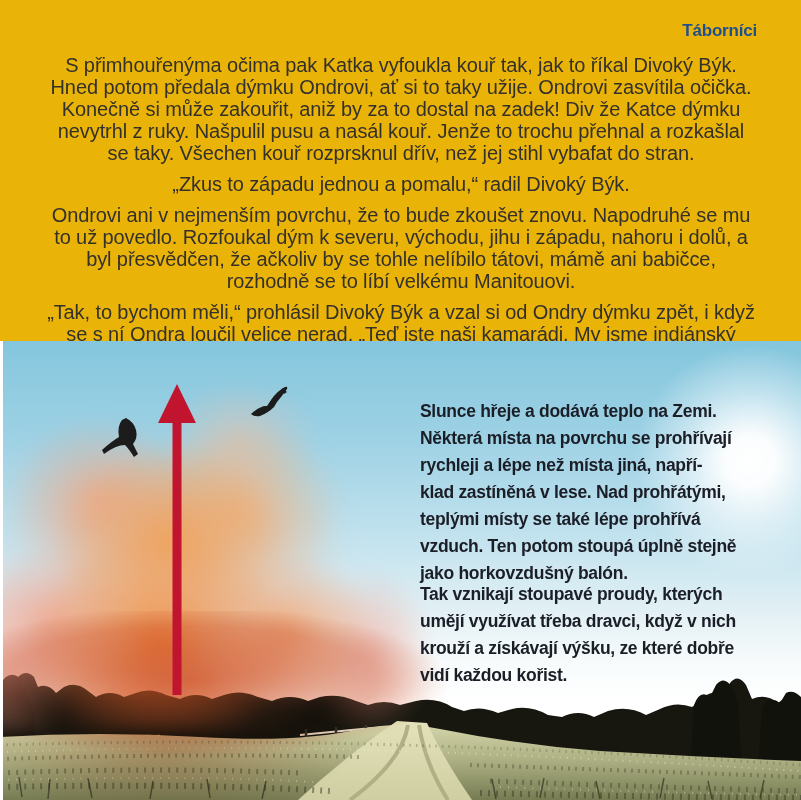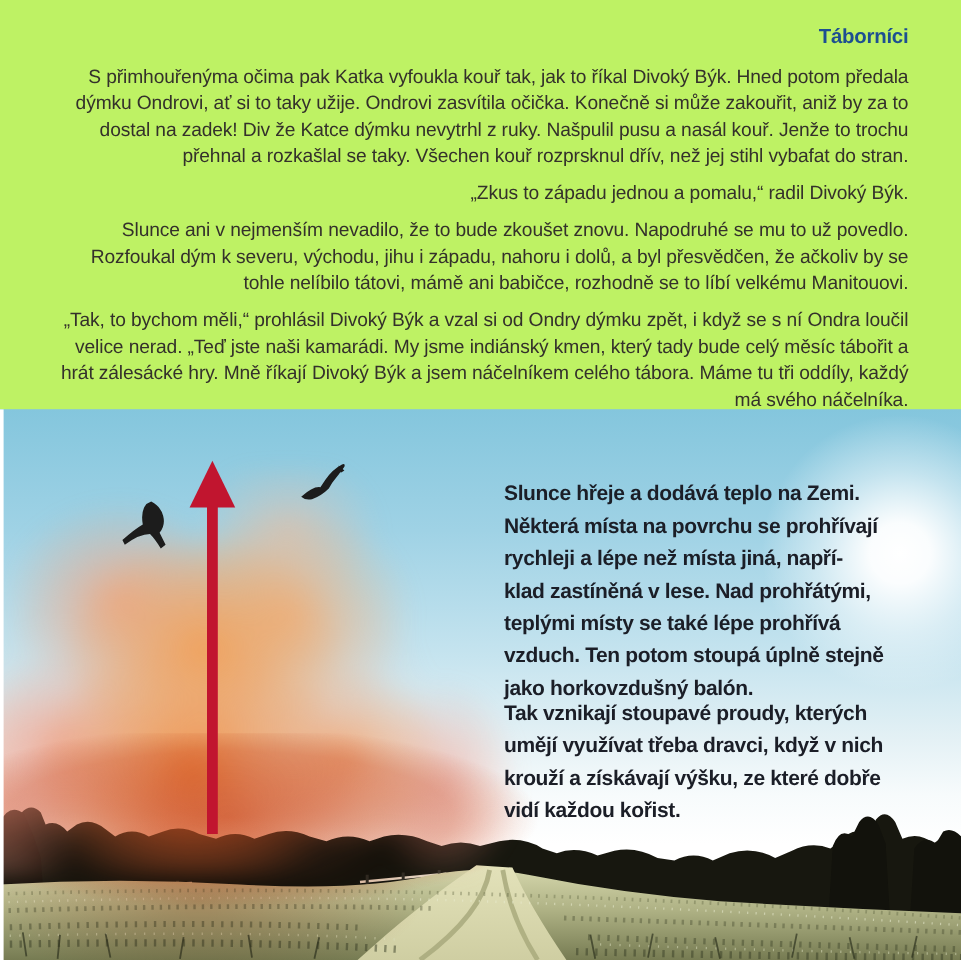--- a/index.html
+++ b/index.html
@@ -1,25 +1,25 @@
 <!DOCTYPE html>
 <html><head>
 <meta charset="utf-8">
 <style>
   html,body{margin:0;padding:0;background:#ffffff;}
-  .page{position:relative;width:801px;height:800px;background:#bef264;overflow:hidden;
+  .page{position:relative;width:801px;height:800px;background:#eab308;overflow:hidden;
         font-family:"Liberation Sans", sans-serif;}
 
   
   .text-section{position:absolute;top:0;left:0;width:801px;height:341px;
                 box-sizing:border-box;padding:21px 44px 0 45px;}
   .page-title{text-align:right;color:#1d4f91;font-weight:bold;font-size:17px;
               letter-spacing:-0.2px;margin:0 0 13px 0;}
-  .para{color:#34312b;font-size:16px;line-height:22px;margin:0 0 9px 0;
-        letter-spacing:-0.1px;text-align:right;}
+  .para{color:#34312b;font-size:20px;line-height:22px;margin:0 0 9px 0;
+        letter-spacing:-0.1px;text-align:center;}
 
   
   .illustration{position:absolute;top:341px;left:0;width:801px;height:459px;overflow:hidden;
     background:linear-gradient(to bottom,#84c6dd 0%,#9fd2e5 22%,#c6e4ef 45%,
                #e4f1f5 60%,#f7fbfc 70%,#ffffff 79%,#ffffff 100%);}
 
   .sun{position:absolute;left:630px;top:0;width:240px;height:240px;
     background:radial-gradient(circle at 50% 50%,rgba(255,255,255,1) 0%,
                rgba(255,255,255,0.95) 15%,rgba(255,255,255,0.45) 40%,rgba(255,255,255,0) 68%);}
 
@@ -56,21 +56,21 @@
 </style>
 </head>
 <body>
 
 <div class="page">
 
   <div class="text-section">
     <div class="page-title">Táborníci</div>
     <p class="para">S přimhouřenýma očima pak Katka vyfoukla kouř tak, jak to říkal Divoký Býk. Hned potom předala dýmku Ondrovi, ať si to taky užije. Ondrovi zasvítila očička. Konečně si může zakouřit, aniž by za to dostal na zadek! Div že Katce dýmku nevytrhl z ruky. Našpulil pusu a nasál kouř. Jenže to trochu přehnal a rozkašlal se taky. Všechen kouř rozprsknul dřív, než jej stihl vybafat do stran.</p>
     <p class="para">„Zkus to západu jednou a pomalu,“ radil Divoký Býk.</p>
-    <p class="para">Slunce ani v nejmenším nevadilo, že to bude zkoušet znovu. Napodruhé se mu to už povedlo. Rozfoukal dým k severu, východu, jihu i západu, nahoru i dolů, a byl přesvědčen, že ačkoliv by se tohle nelíbilo tátovi, mámě ani babičce, rozhodně se to líbí velkému Manitouovi.</p>
+    <p class="para">Ondrovi ani v nejmenším povrchu, že to bude zkoušet znovu. Napodruhé se mu to už povedlo. Rozfoukal dým k severu, východu, jihu i západu, nahoru i dolů, a byl přesvědčen, že ačkoliv by se tohle nelíbilo tátovi, mámě ani babičce, rozhodně se to líbí velkému Manitouovi.</p>
     <p class="para">„Tak, to bychom měli,“ prohlásil Divoký Býk a vzal si od Ondry dýmku zpět, i když se s ní Ondra loučil velice nerad. „Teď jste naši kamarádi. My jsme indiánský kmen, který tady bude celý měsíc tábořit a hrát zálesácké hry. Mně říkají Divoký Býk a jsem náčelníkem celého tábora. Máme tu tři oddíly, každý má svého náčelníka.</p>
   </div>
 
   <div class="illustration">
 
     <div class="sun"></div>
 
     <div class="photo">
       <svg width="801" height="155" viewBox="0 0 801 155">
         <defs>

